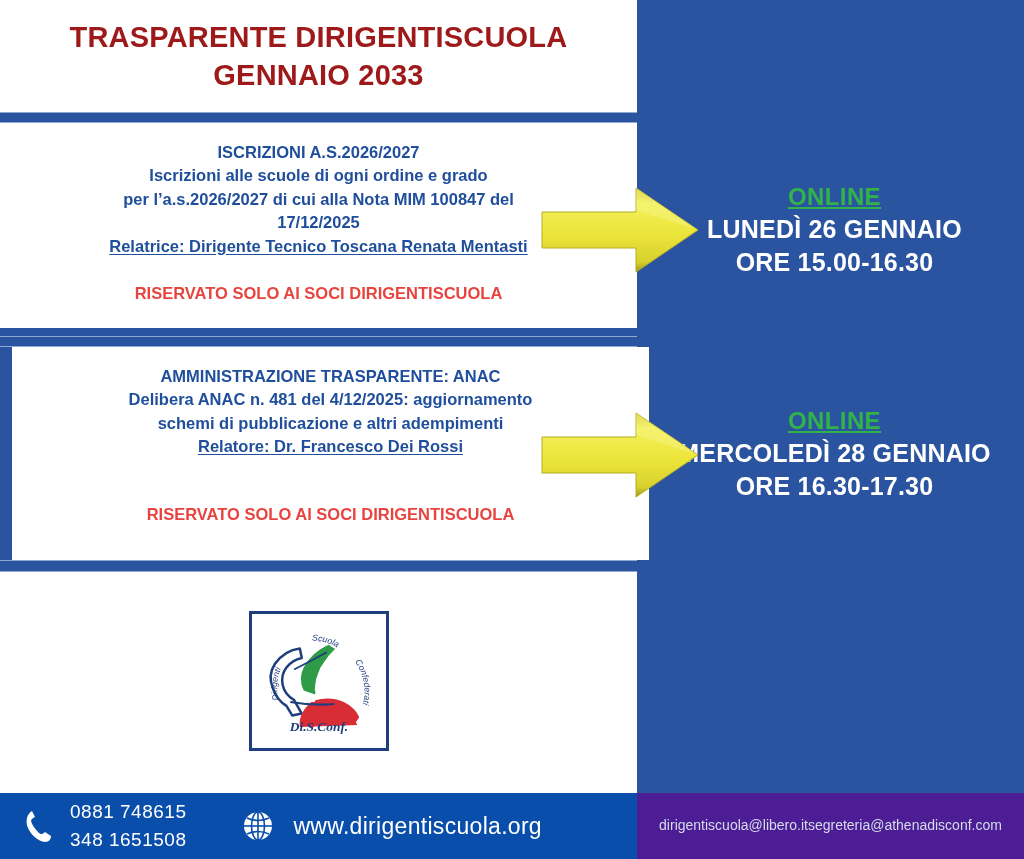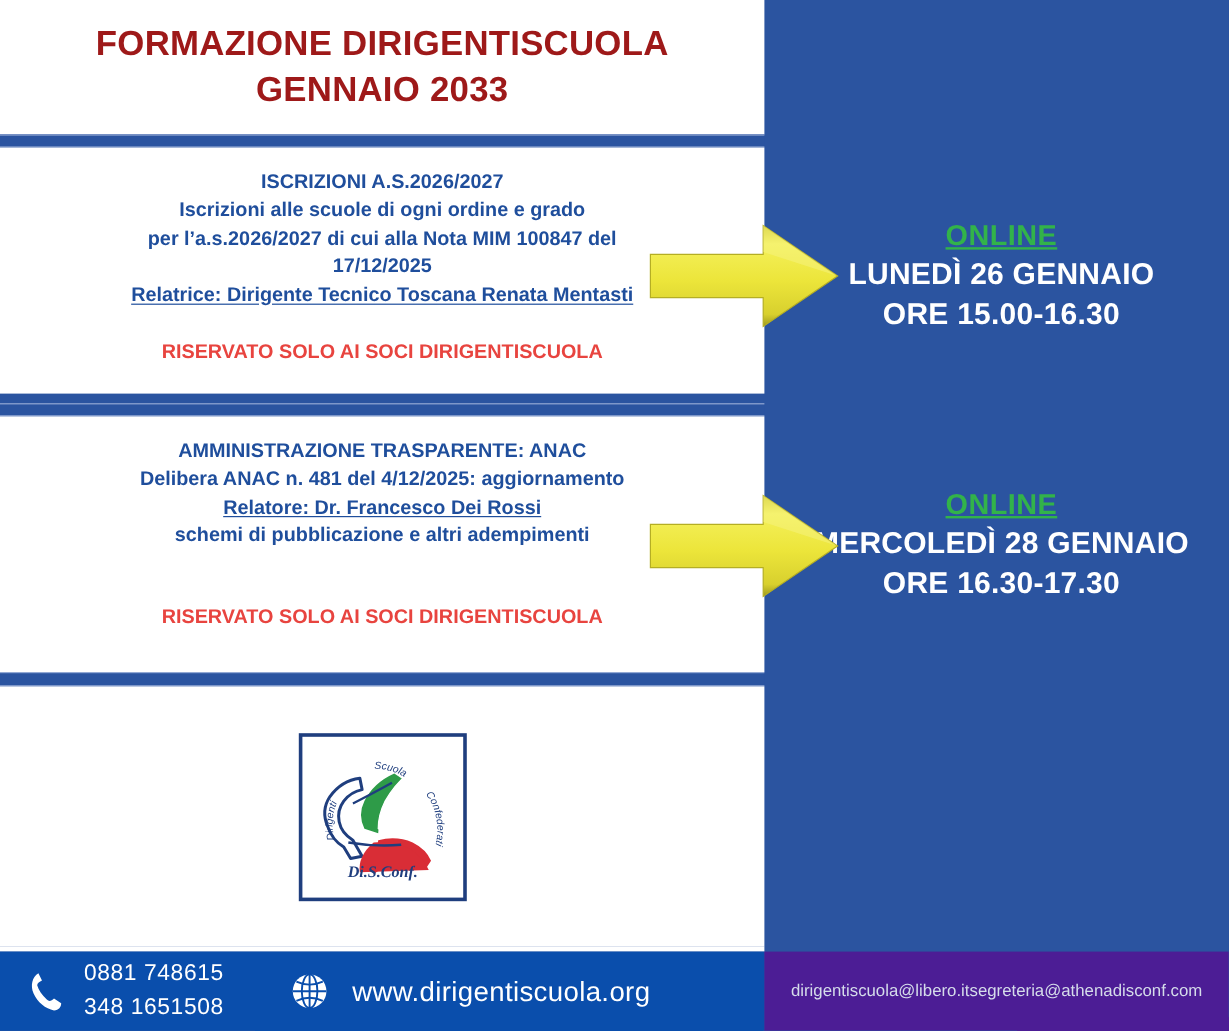--- a/index.html
+++ b/index.html
@@ -47,21 +47,21 @@
     letter-spacing:.2px;
     line-height:1.05;
     text-align:center;
     font-stretch:condensed;
   }
 
   
   #sep-1{top:112px;height:11px;}
   #panel-block1{top:123px;height:205px;}
   #sep-2{top:336px;height:11px;}
-  #panel-block2{top:347px;height:213px;}
+  #panel-block2{top:347px;height:213px;margin-left:12px;}
   #sep-3{top:560px;height:12px;}
   #panel-logo{top:572px;height:217px;}
   #sep-4{top:789px;height:4px;border:none;background:#FFFFFF;}
 
   .block-inner{
     height:100%;
     display:flex;flex-direction:column;
     align-items:center;
     box-sizing:border-box;
   }
@@ -183,21 +183,21 @@
     line-height:1.55;
   }
 </style>
 </head>
 <body>
 
 <div class="poster">
 
   <div class="panel" id="panel-header">
     <div class="header-inner">
-      <div class="title-line">FORMAZIONE DIRIGENTISCUOLA</div>
+      <div class="title-line">TRASPARENTE DIRIGENTISCUOLA</div>
       <div class="title-line">GENNAIO 2033</div>
     </div>
   </div>
   <div class="sep" id="sep-1"></div>
 
   <div class="panel" id="panel-block1">
     <div class="block-inner">
       <div class="bl">ISCRIZIONI A.S.2026/2027</div>
       <div class="bl">Iscrizioni alle scuole di ogni ordine e grado</div>
       <div class="bl">per l’a.s.2026/2027 di cui alla Nota MIM 100847 del</div>
@@ -205,22 +205,22 @@
       <div class="bl u">Relatrice: Dirigente Tecnico Toscana Renata Mentasti</div>
       <div class="reserved">RISERVATO SOLO AI SOCI DIRIGENTISCUOLA</div>
     </div>
   </div>
   <div class="sep" id="sep-2"></div>
 
   <div class="panel" id="panel-block2">
     <div class="block-inner">
       <div class="bl">AMMINISTRAZIONE TRASPARENTE: ANAC</div>
       <div class="bl">Delibera ANAC n. 481 del 4/12/2025: aggiornamento</div>
+      <div class="bl">schemi di pubblicazione e altri adempimenti</div>
       <div class="bl u">Relatore: Dr. Francesco Dei Rossi</div>
-      <div class="bl">schemi di pubblicazione e altri adempimenti</div>
       <div class="reserved">RISERVATO SOLO AI SOCI DIRIGENTISCUOLA</div>
     </div>
   </div>
   <div class="sep" id="sep-3"></div>
 
   <div class="panel" id="panel-logo">
     <div class="logo-inner">
       <div class="logo-box">
         <svg class="logo-svg" viewBox="0 0 140 140" xmlns="http://www.w3.org/2000/svg">
           <defs>

